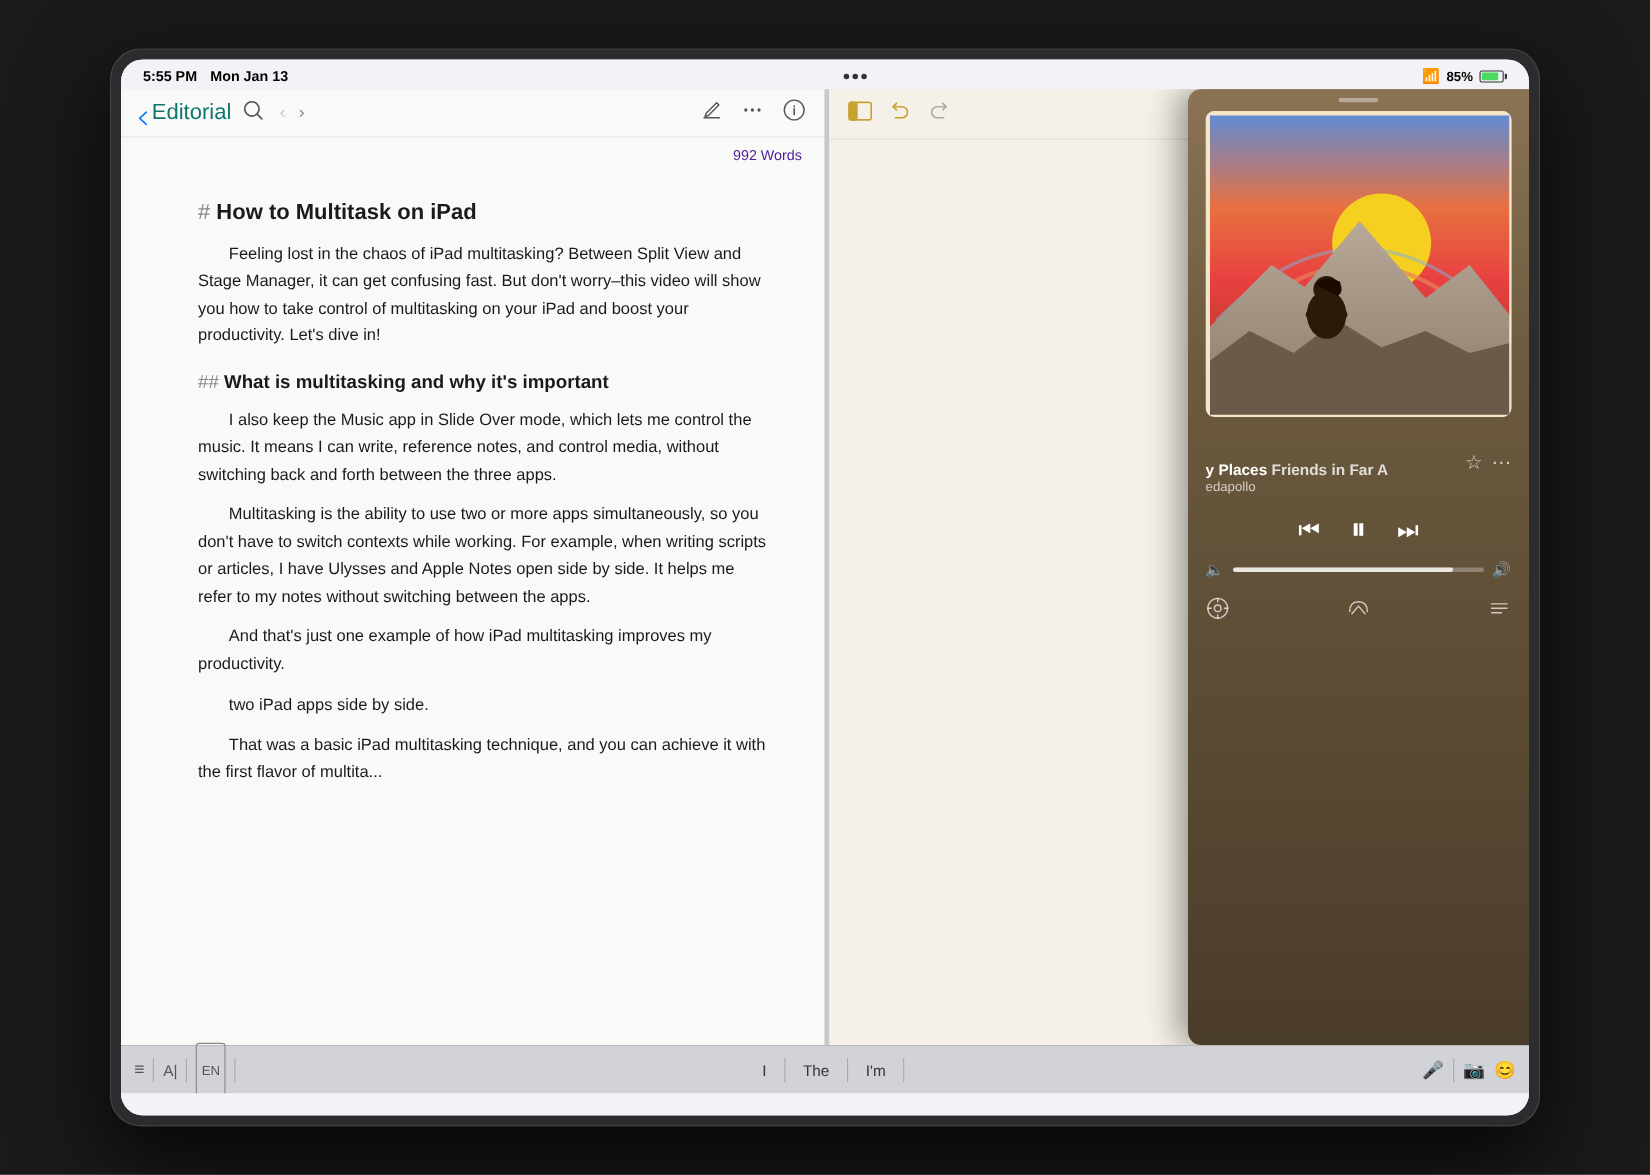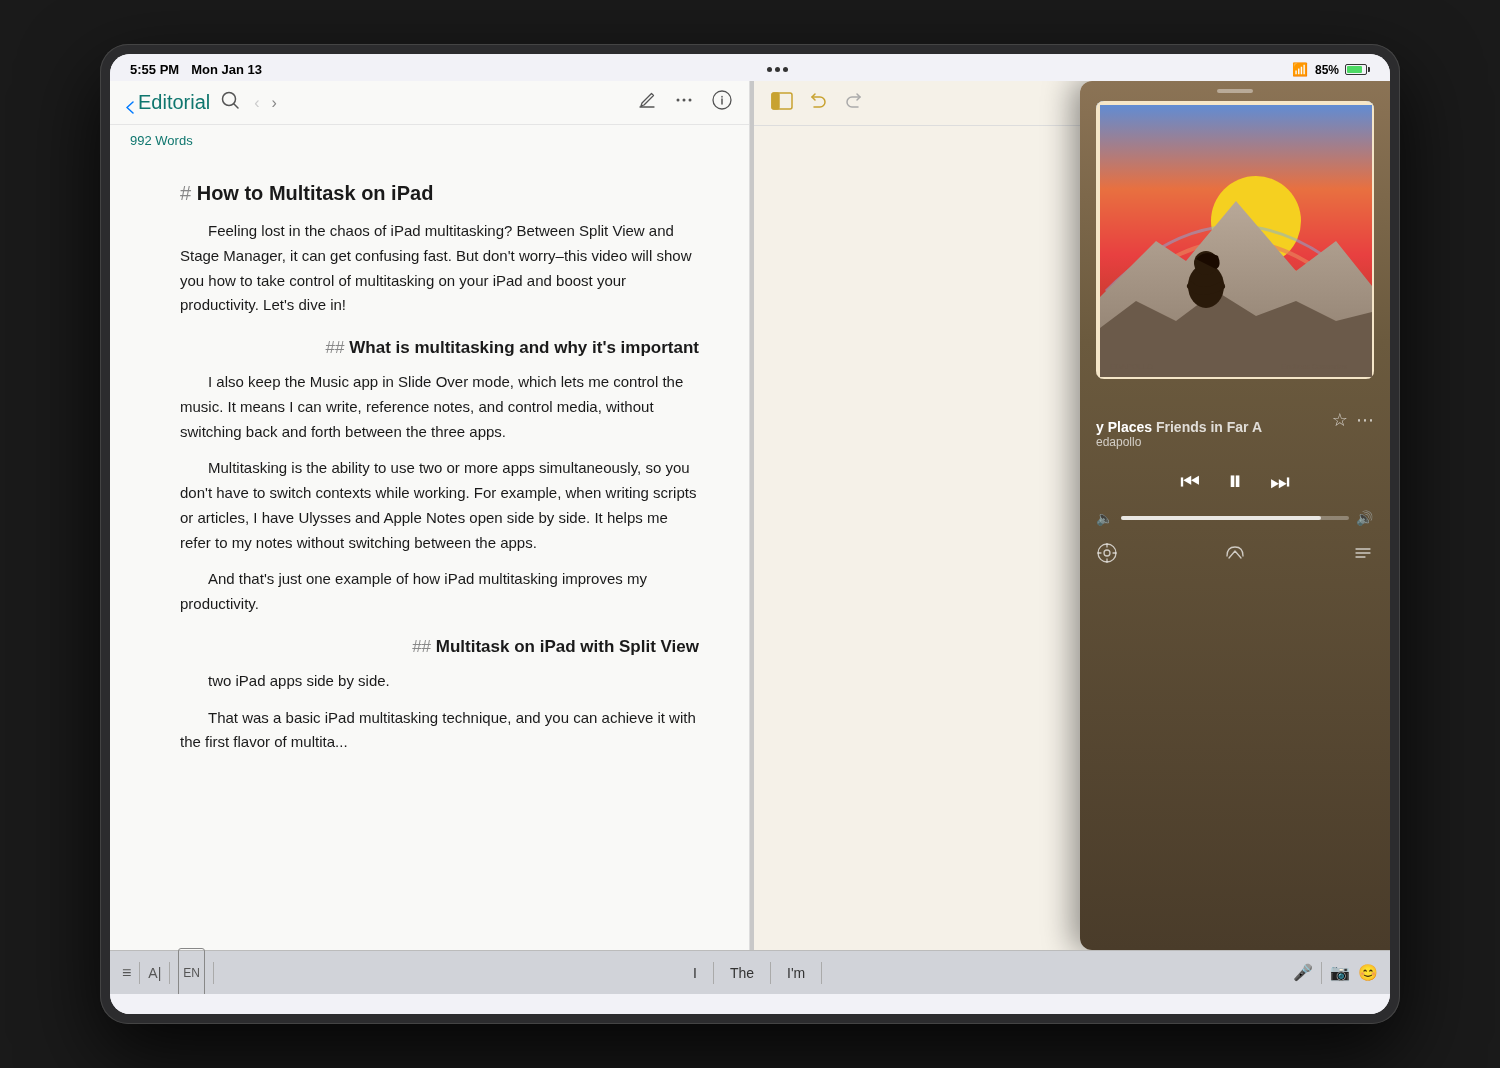--- a/index.html
+++ b/index.html
@@ -105,23 +105,23 @@
       gap: 16px;
     }
 
     .toolbar-icon {
       color: #555;
       font-size: 18px;
       cursor: pointer;
     }
 
     .word-count {
-      color: #0f766e;
+      color: #4c1d95;
       font-size: 13px;
-      text-align: left;
+      text-align: right;
       padding: 8px 20px 4px;
     }
 
     .editor-content {
       flex: 1;
       overflow-y: auto;
       padding: 20px 50px 40px 70px;
     }
 
     .editor-content h1 {
@@ -132,21 +132,20 @@
       margin-top: 10px;
       font-family: -apple-system, 'SF Pro Text', sans-serif;
     }
 
     .editor-content h2 {
       font-size: 17px;
       font-weight: 700;
       color: #1a1a1a;
       margin-bottom: 12px;
       margin-top: 20px;
-      text-align: right;
     }
 
     .editor-content p {
       font-size: 15px;
       line-height: 1.65;
       color: #1a1a1a;
       margin-bottom: 12px;
       text-indent: 28px;
     }
 
@@ -513,23 +512,20 @@
           </h1>
           <p>Feeling lost in the chaos of iPad multitasking? Between Split View and Stage Manager, it can get confusing fast. But don't worry–this video will show you how to take control of multitasking on your iPad and boost your productivity. Let's dive in!</p>
 
           <h2>
             <span style="color:#888;font-weight:400;">## </span><span>What is multitasking and why it's important</span>
           </h2>
           <p>I also keep the Music app in Slide Over mode, which lets me control the music. It means I can write, reference notes, and control media, without switching back and forth between the three apps.</p>
           <p>Multitasking is the ability to use two or more apps simultaneously, so you don't have to switch contexts while working. For example, when writing scripts or articles, I have Ulysses and Apple Notes open side by side. It helps me refer to my notes without switching between the apps.</p>
           <p>And that's just one example of how iPad multitasking improves my productivity.</p>
 
-          <h2>
-            <span style="color:#888;font-weight:400;">## </span><span>Multitask on iPad with Split View</span>
-          </h2>
           <p>two iPad apps side by side.</p>
           <p>That was a basic iPad multitasking technique, and you can achieve it with the first flavor of multita...</p>
         </div>
       </div>
 
       <div class="divider-handle"></div>
 
       <div class="right-panel">
 
         <div class="right-toolbar">

